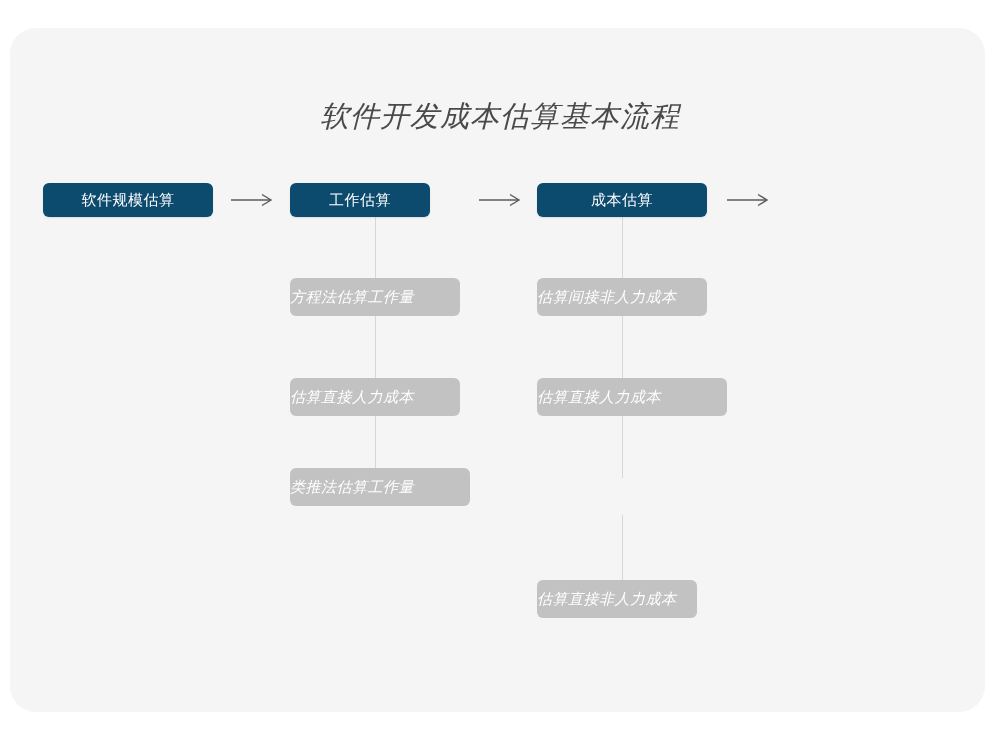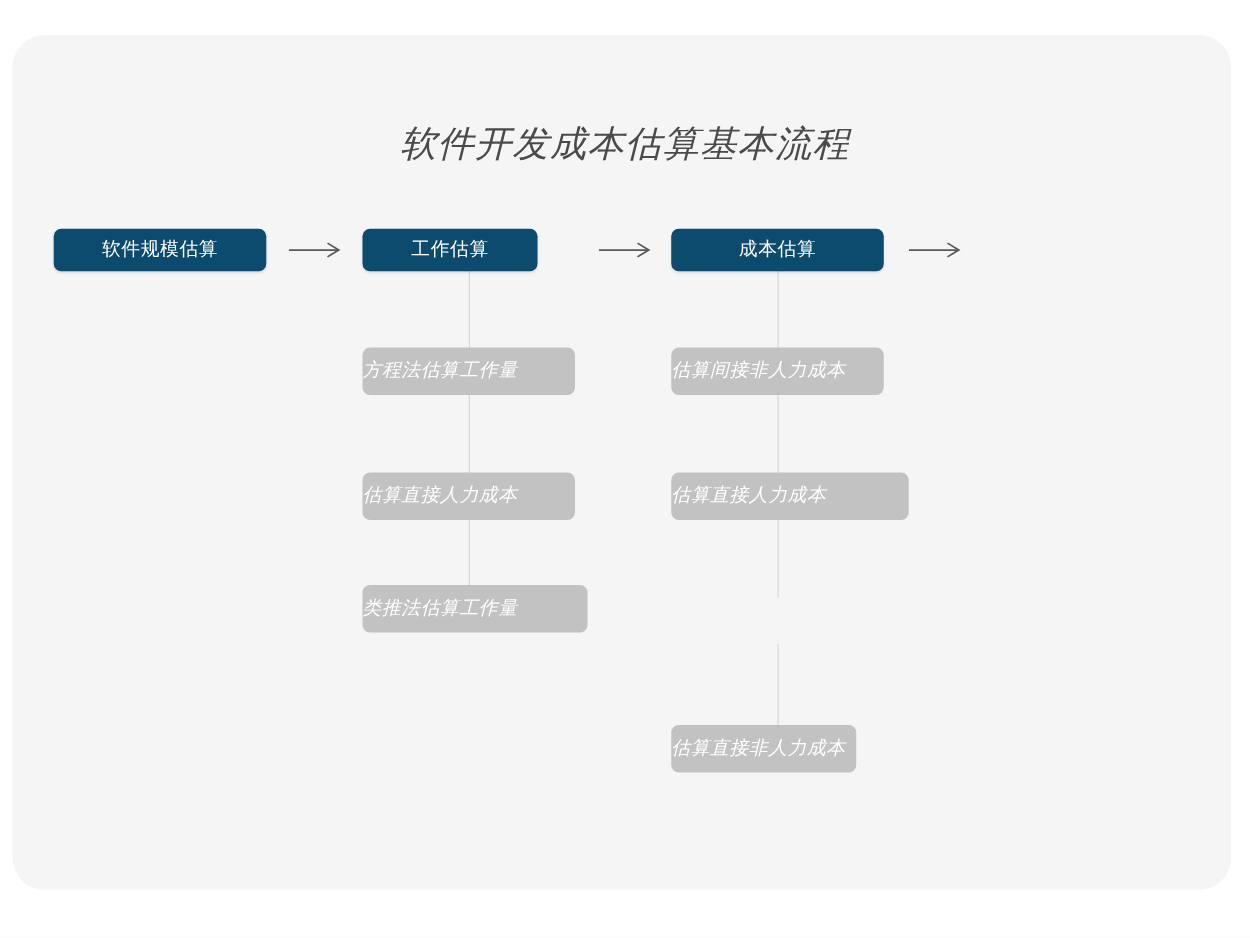--- a/index.html
+++ b/index.html
@@ -142,15 +142,15 @@
 
   <div class="sub-box" style="left:290px; top:378px; width:170px;">估算直接人力成本</div>
 
   <div class="sub-box" style="left:290px; top:468px; width:180px;">类推法估算工作量</div>
 
   <div class="sub-box" style="left:537px; top:278px; width:170px;">估算间接非人力成本</div>
 
   <div class="sub-box" style="left:537px; top:378px; width:190px;">估算直接人力成本</div>
 
 
-  <div class="sub-box" style="left:537px; top:580px; width:148px;">估算直接非人力成本</div>
+  <div class="sub-box" style="left:537px; top:580px; width:160px;">估算直接非人力成本</div>
 
 </div>
 
 </body></html>

